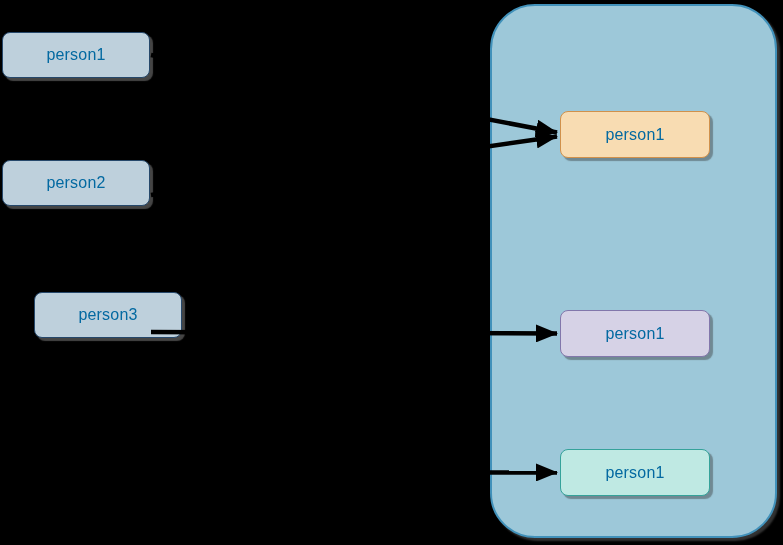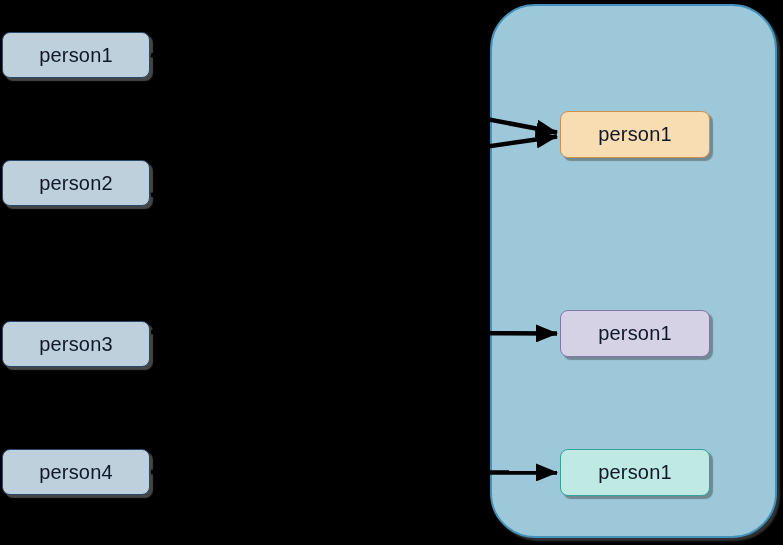--- a/index.html
+++ b/index.html
@@ -24,21 +24,21 @@
     border: 1.5px solid #26486b;
     border-radius: 8px;
     background: #bed0dc;
     display: flex;
     align-items: center;
     justify-content: center;
     box-shadow: 3px 3px 1px rgba(125,125,125,0.55);
   }
   .l0 { top: 32px; }
   .l1 { top: 160px; }
-  .l2 { top: 321px; }
+  .l2 { top: 292px; margin-left: 32px; }
   .l3 { top: 449px; }
   
   .group {
     position: absolute;
     left: 490px;
     top: 4px;
     width: 287px;
     height: 534px;
     box-sizing: border-box;
     border: 2px solid #4191ba;
@@ -56,22 +56,22 @@
     border-radius: 8px;
     display: flex;
     align-items: center;
     justify-content: center;
     box-shadow: 3px 3px 1px rgba(75,85,90,0.55);
   }
   .g0 { top: 111px; }
   .g1 { top: 310px; }
   .g2 { top: 449px; }
   .nlabel {
-    font-size: 20px;
-    color: #0f172a;
+    font-size: 16px;
+    color: #0369a1;
     letter-spacing: 0.2px;
     white-space: nowrap;
   }
   
   .edge-layer {
     position: absolute;
     left: 0;
     top: 0;
     width: 783px;
     height: 545px;
@@ -90,23 +90,20 @@
 
   <div class="lnode l0">
     <span class="nlabel">person1</span>
   </div>
   <div class="lnode l1">
     <span class="nlabel">person2</span>
   </div>
   <div class="lnode l2">
     <span class="nlabel">person3</span>
   </div>
-  <div class="lnode l3">
-    <span class="nlabel">person4</span>
-  </div>
 
   <div class="group" style="background:#9dc8d9;border-color:#4191ba"></div>
 
   <div class="gnode g0" style="background:#f8dcb2;border-color:#d0914c">
     <span class="nlabel">person1</span>
   </div>
   <div class="gnode g1" style="background:#d6d2e6;border-color:#8277ab">
     <span class="nlabel">person1</span>
   </div>
   <div class="gnode g2" style="background:#bfe9e3;border-color:#35a29a">

